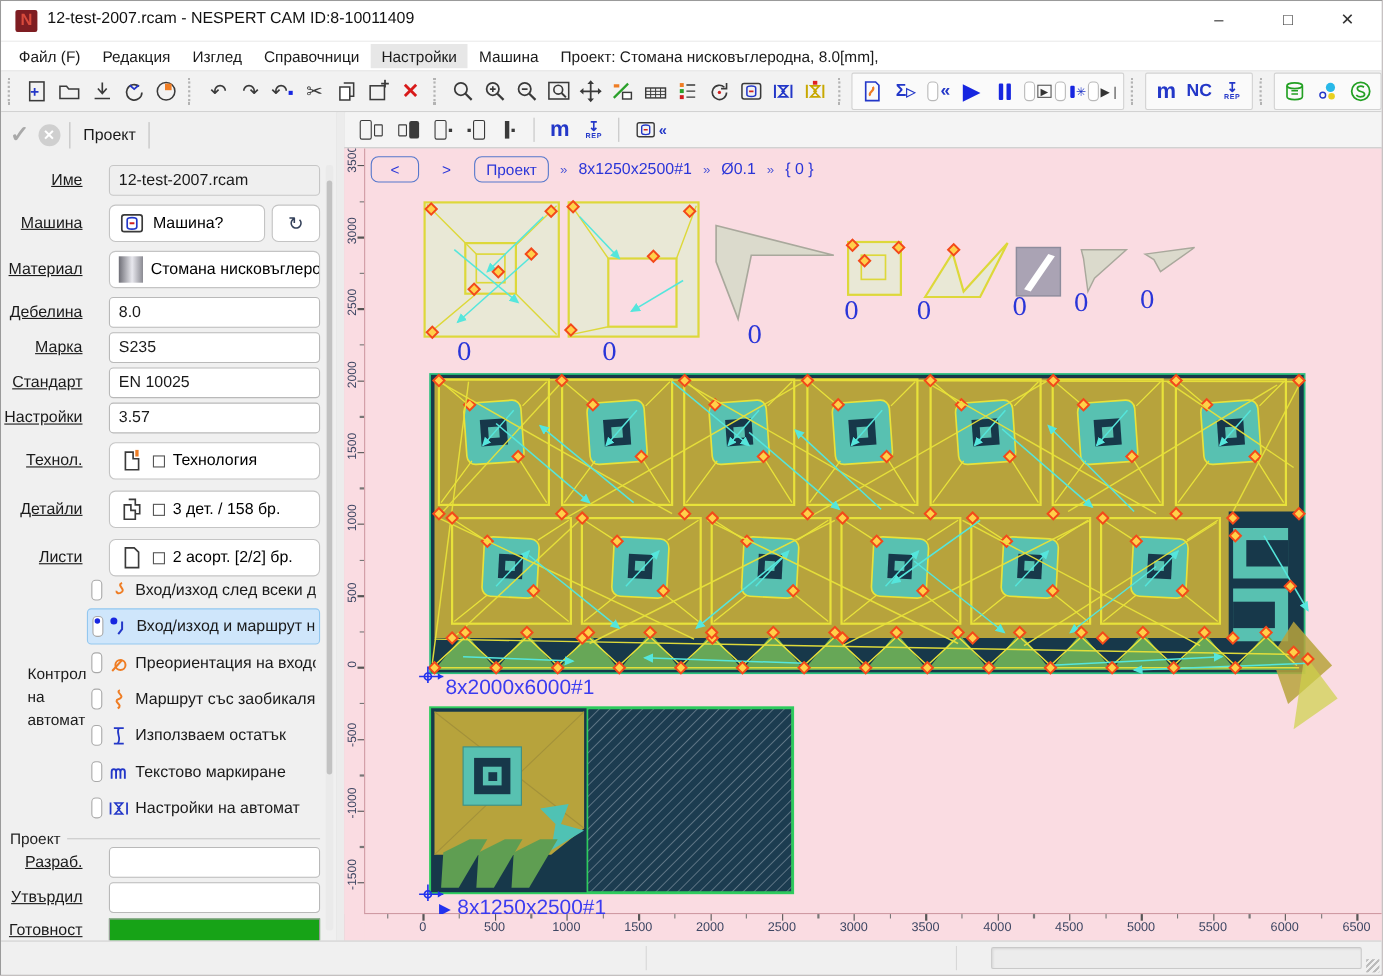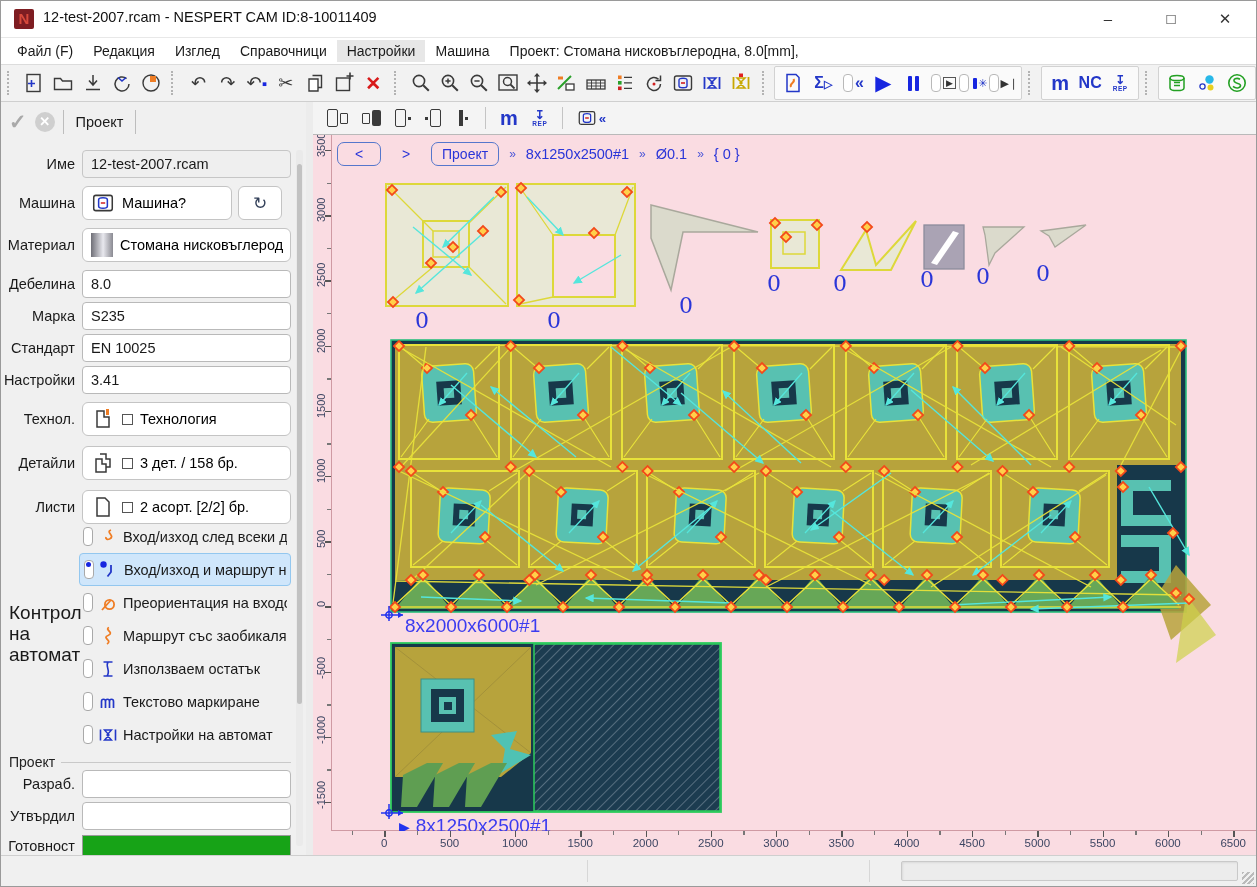--- a/index.html
+++ b/index.html
@@ -40,39 +40,39 @@
 
   
   .panel{position:absolute;left:0;top:101px;width:305px;bottom:30px;background:#f0f0f0;border-right:1px solid #d6d6d6;}
   .splitter{position:absolute;left:305px;top:101px;width:7px;bottom:30px;background:#ececec;border-right:1px solid #c9c9c9;}
   .phdr{position:absolute;left:8px;top:8px;display:flex;align-items:center;gap:8px;}
   .chk{color:#a9a9a9;font-size:21px;font-weight:bold;}
   .cx{width:20px;height:20px;border-radius:50%;background:#cfcfcf;color:#fff;font-size:13px;text-align:center;line-height:20px;font-weight:bold;}
   .vsep{width:1px;height:24px;background:#bdbdbd;}
   .ptab{font-size:14.5px;padding:0 4px;}
   .prow{position:absolute;left:0;display:flex;align-items:center;width:290px;}
-  .plab{width:74px;text-align:right;margin-right:7px;flex:none;font-size:14.5px;}
+  .plab{width:74px;text-align:right;margin-right:24px;flex:none;font-size:14.5px;text-decoration:underline;}
   .pin{flex:1;height:26px;border:1px solid #b9b9b9;border-radius:4px;background:#fff;padding:0 8px;font-size:14.5px;
        font-family:"Liberation Sans",sans-serif;display:flex;align-items:center;}
   .pin.ro{background:#efefef;border-color:#c6c6c6;}
   .pbtn{flex:1;height:34px;border:1px solid #c4c4c4;border-radius:6px;background:#fff;display:flex;align-items:center;
         gap:7px;padding:0 8px;font-size:14.5px;overflow:hidden;white-space:nowrap;}
   .pbtn svg{width:24px;height:24px;flex:none;}
   .cbx{width:9px;height:9px;border:1.4px solid #555;flex:none;display:inline-block;}
   .matic{width:22px;height:24px;background:linear-gradient(90deg,#6f6f77,#e8e8ee 55%,#8a8a92);flex:none;}
   .rbtn{width:44px;height:34px;border:1px solid #c4c4c4;border-radius:6px;background:#fff;margin-left:6px;
         color:#34415a;font-size:17px;display:flex;align-items:center;justify-content:center;}
   .opts{position:absolute;left:78px;top:418px;width:212px;}
   .opt{display:flex;align-items:center;gap:5px;height:33px;padding:0 4px;border-radius:4px;}
   .opt.sel{background:#cfe6fb;border:1px solid #93c7ef;height:31px;}
   .opt .tg{width:8px;height:17px;border:1.5px solid #a9a9a9;border-radius:4px;background:#fff;flex:none;position:relative;}
   .opt.sel .tg::before{content:"";position:absolute;left:0.5px;top:1px;width:5px;height:5px;border-radius:50%;background:#1726e0;}
   .opt svg{width:20px;height:20px;flex:none;}
   .opt span{font-size:14.5px;white-space:nowrap;overflow:hidden;}
-  .grplab{position:absolute;left:8px;top:500px;width:66px;font-size:19px;line-height:21px;}
+  .grplab{position:absolute;left:24px;top:500px;width:66px;font-size:14px;line-height:21px;}
   .psep{position:absolute;left:8px;top:652px;width:282px;display:flex;align-items:center;gap:6px;color:#222;}
   .psep::after{content:"";flex:1;height:1px;background:#c9c9c9;}
   .progress{flex:1;height:20px;border:1px solid #9a9a9a;background:#17a317;}
   .pscroll{position:absolute;right:3px;top:48px;bottom:10px;width:7px;background:#eaeaea;border-radius:3px;}
   .pscroll i{position:absolute;left:1px;right:1px;top:14px;height:540px;background:#c2c2c2;border-radius:3px;}
 
   
   .main{position:absolute;left:312px;top:101px;right:0;bottom:30px;}
   .ctoolbar{position:absolute;left:0;top:0;right:0;height:32px;background:#f4f4f4;border-bottom:1px solid #b9b9b9;
             display:flex;align-items:center;gap:2px;padding-left:8px;}
@@ -497,21 +497,21 @@
     <div class="prow" style="top:200px">
       <span class="plab">Марка</span>
       <span class="pin">S235</span>
     </div>
     <div class="prow" style="top:232px">
       <span class="plab">Стандарт</span>
       <span class="pin">EN 10025</span>
     </div>
     <div class="prow" style="top:264px">
       <span class="plab">Настройки</span>
-      <span class="pin">3.41</span>
+      <span class="pin">3.57</span>
     </div>
     <div class="prow" style="top:300px">
       <span class="plab">Технол.</span>
       <button class="pbtn">
           <svg>
             <use href="#s-tech"></use>
           </svg>
           <span class="cbx"></span>
           <span>Технология</span>
         </button>

